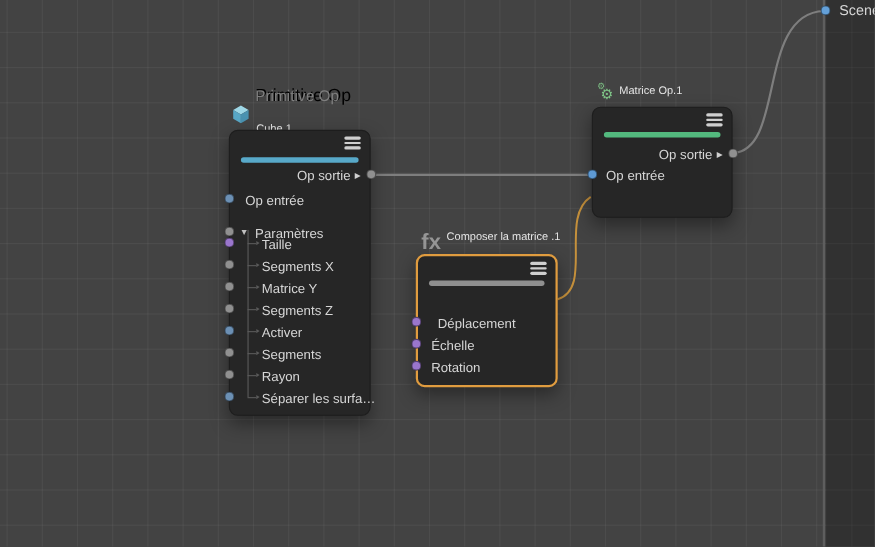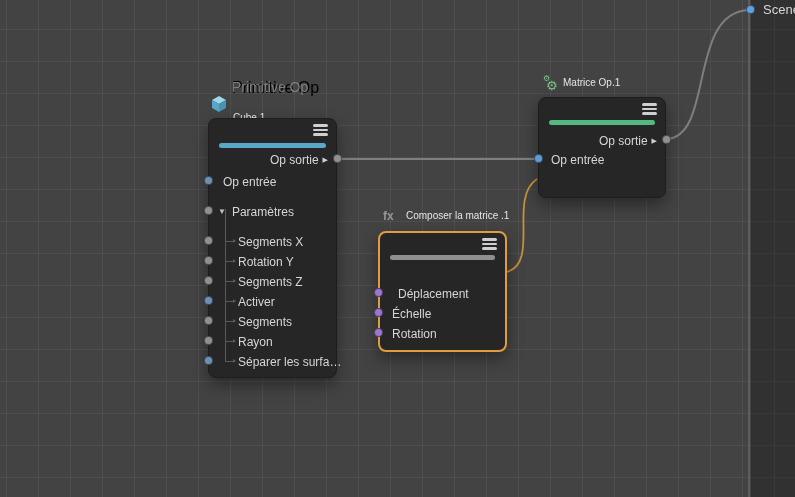--- a/index.html
+++ b/index.html
@@ -55,21 +55,21 @@
   .p-result{background:#6f9bdb;}
   .scene-port{position:absolute;left:746px;top:5px;width:9px;height:9px;border-radius:50%;background:#64a0d8;border:1px solid rgba(0,0,0,0.45);box-sizing:border-box;cursor:crosshair;}
 
   .treeline{position:absolute;left:16px;width:1px;background:#5a5a5a;}
   .tick{position:absolute;left:16px;top:8.5px;width:8px;height:1px;background:#5a5a5a;}
   .tick::after{content:"";position:absolute;left:8px;top:-2px;border-top:2.5px solid transparent;border-bottom:2.5px solid transparent;border-left:3.5px solid #5a5a5a;}
 
   .node-caption{position:absolute;white-space:nowrap;}
   .cat-label{font-size:14px;color:#7f7f7f;}
   .title-label{font-size:10px;color:#e6e6e6;}
-  .fx-glyph{font-weight:bold;font-size:12px;color:#969696;letter-spacing:0px;}
+  .fx-glyph{font-weight:bold;font-size:20px;color:#969696;letter-spacing:0px;}
   .gear-glyph{font-size:13px;color:#7fc487;}
   .gear-glyph .g2{font-size:8px;position:absolute;left:-3px;top:-4px;color:#7fc487;}
 </style>
 </head>
 <body>
 
 <div class="canvas">
 
   <div class="scene-panel"></div>
   <div class="scene-edge"></div>
@@ -109,29 +109,34 @@
     <div class="treeline" style="top:90px;height:152px;"></div>
 
     <div class="row in" style="top:53px;">
       <span class="port inp p-bluemuted"></span>
       <span class="lbl">Op entrée</span>
     </div>
     <div class="row in parent" style="top:83px;">
       <span class="port inp p-gray"></span>
       <span class="disc">▼</span><span class="lbl">Paramètres</span>
     </div>
+    <div class="row in child" style="top:93px;">
+      <span class="tick"></span>
+      <span class="port inp p-purple"></span>
+      <span class="lbl">Taille</span>
+    </div>
     <div class="row in child" style="top:113px;">
       <span class="tick"></span>
       <span class="port inp p-gray"></span>
       <span class="lbl">Segments X</span>
     </div>
     <div class="row in child" style="top:133px;">
       <span class="tick"></span>
       <span class="port inp p-gray"></span>
-      <span class="lbl">Rotation Y</span>
+      <span class="lbl">Matrice Y</span>
     </div>
     <div class="row in child" style="top:153px;">
       <span class="tick"></span>
       <span class="port inp p-gray"></span>
       <span class="lbl">Segments Z</span>
     </div>
     <div class="row in child" style="top:173px;">
       <span class="tick"></span>
       <span class="port inp p-bluemuted"></span>
       <span class="lbl">Activer</span>

